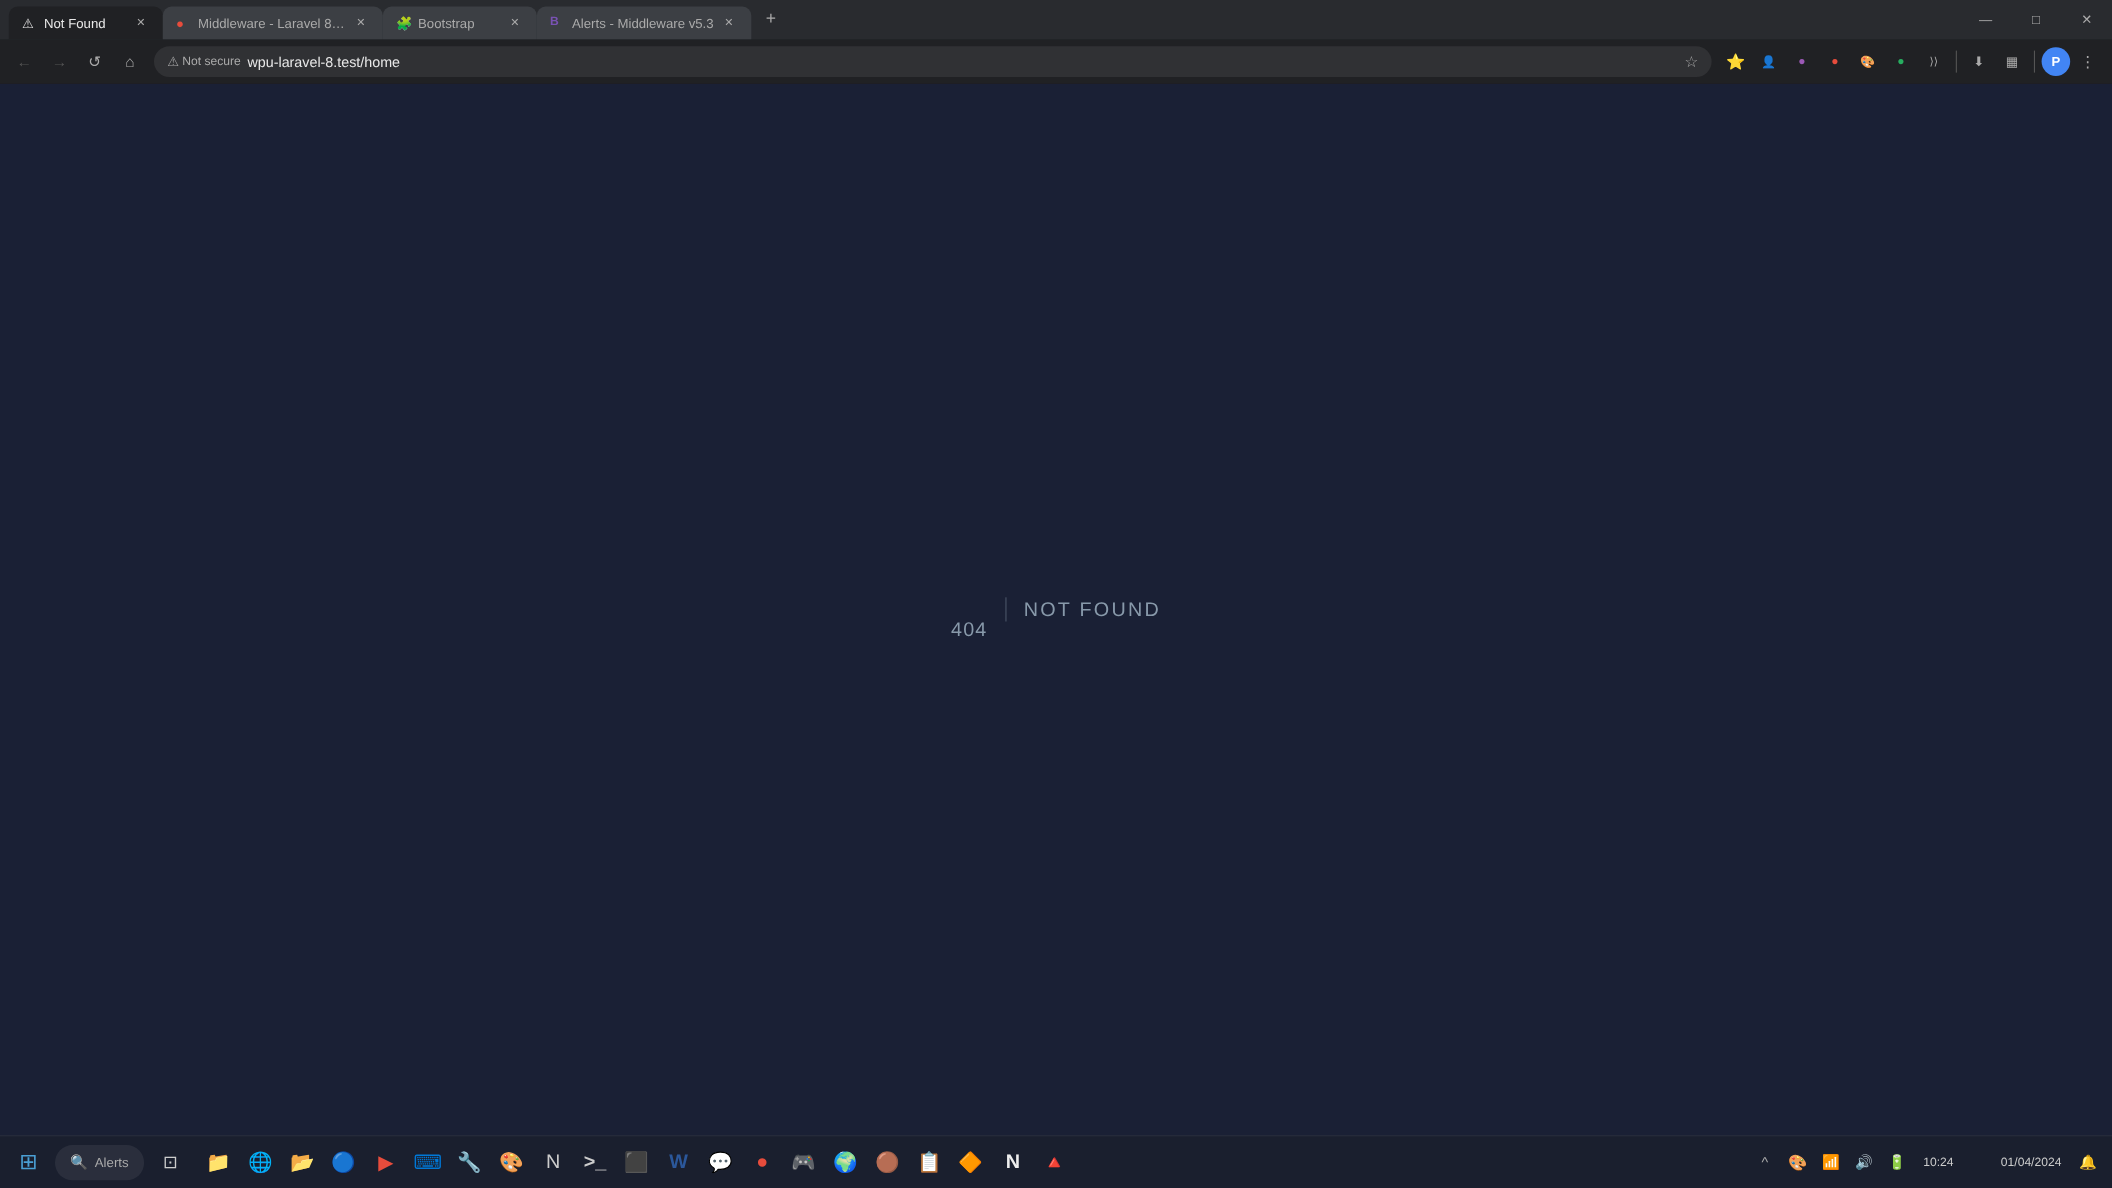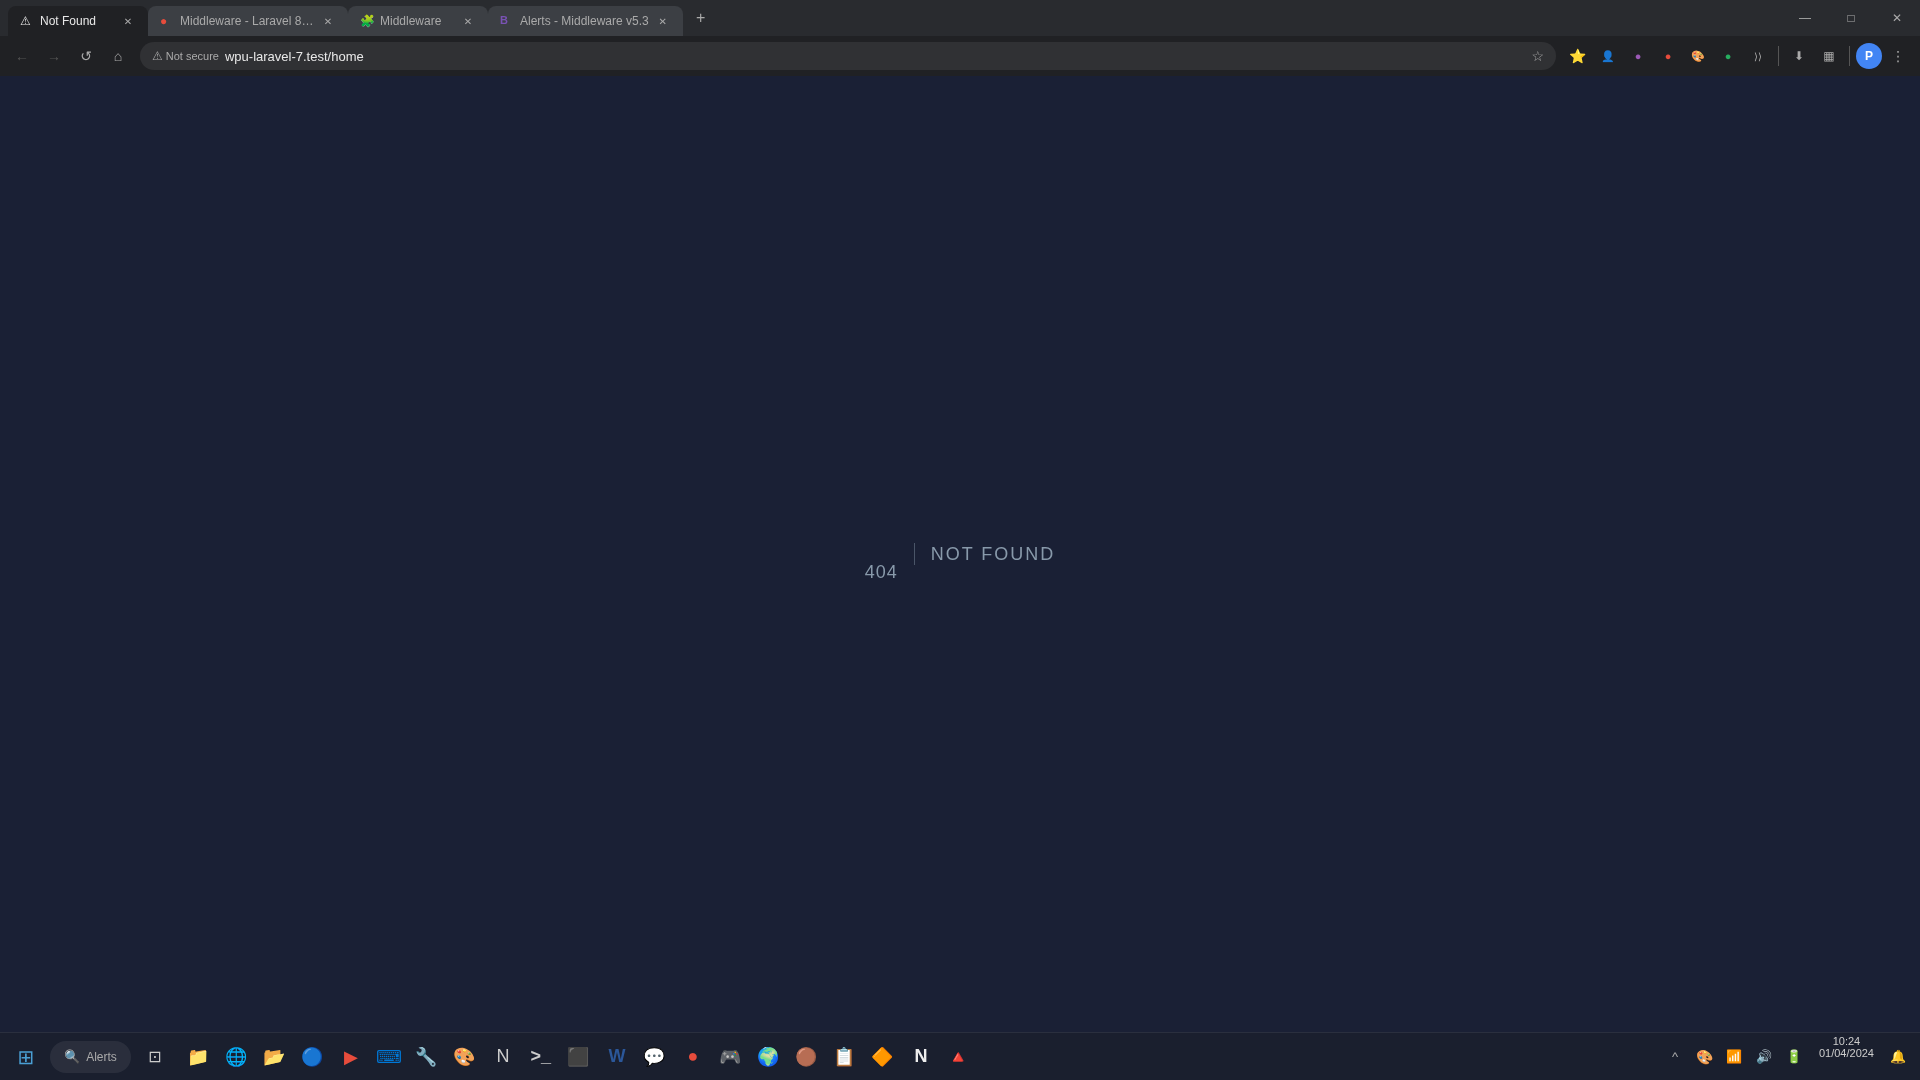--- a/index.html
+++ b/index.html
@@ -286,29 +286,30 @@
       align-items: center;
       justify-content: center;
       font-size: 13px;
       color: #aaa;
       cursor: pointer;
       border-radius: 4px;
     }
 
     .taskbar-clock {
       display: flex;
-      flex-direction: column;
+      flex-direction: row;
       align-items: center;
       justify-content: flex-start;
       font-size: 11px;
       color: #ccc;
       padding: 0 8px;
       cursor: pointer;
       height: 44px;
       border-radius: 4px;
+      gap: 43px;
     }
 
     
     .window-controls {
       display: flex;
       align-items: center;
       height: 36px;
       margin-left: auto;
     }
 
@@ -354,21 +355,21 @@
       </div>
 
       <div class="tab">
         <span class="tab-favicon" style="font-size:12px; color:#e74c3c;">●</span>
         <span class="tab-title">Middleware - Laravel 8.x - The...</span>
         <span class="tab-close">✕</span>
       </div>
 
       <div class="tab">
         <span class="tab-favicon" style="font-size:12px;">🧩</span>
-        <span class="tab-title">Middleware</span>
+        <span class="tab-title">Bootstrap</span>
         <span class="tab-close">✕</span>
       </div>
 
       <div class="tab">
         <span class="tab-favicon" style="font-size:11px; font-weight:bold; color:#7952b3;">B</span>
         <span class="tab-title">Alerts - Middleware v5.3</span>
         <span class="tab-close">✕</span>
       </div>
 
       <div class="tab-new">+</div>
@@ -389,21 +390,21 @@
 
     <div class="nav-btn">↺</div>
 
     <div class="nav-btn">⌂</div>
 
     <div class="address-bar">
       <span class="not-secure-badge">
         <span style="font-size:12px;">⚠</span>
         <span>Not secure</span>
       </span>
-      <span class="address-text">wpu-laravel-7.test/home</span>
+      <span class="address-text">wpu-laravel-8.test/home</span>
       <span class="address-star">☆</span>
     </div>
 
     <div class="toolbar-right">
       <div class="toolbar-icon">⭐</div>
 
       <div class="toolbar-icon" style="font-size:11px;">👤</div>
       <div class="toolbar-icon" style="font-size:11px; color:#9b59b6;">●</div>
       <div class="toolbar-icon" style="font-size:11px; color:#e74c3c;">●</div>
       <div class="toolbar-icon" style="font-size:11px;">🎨</div>

